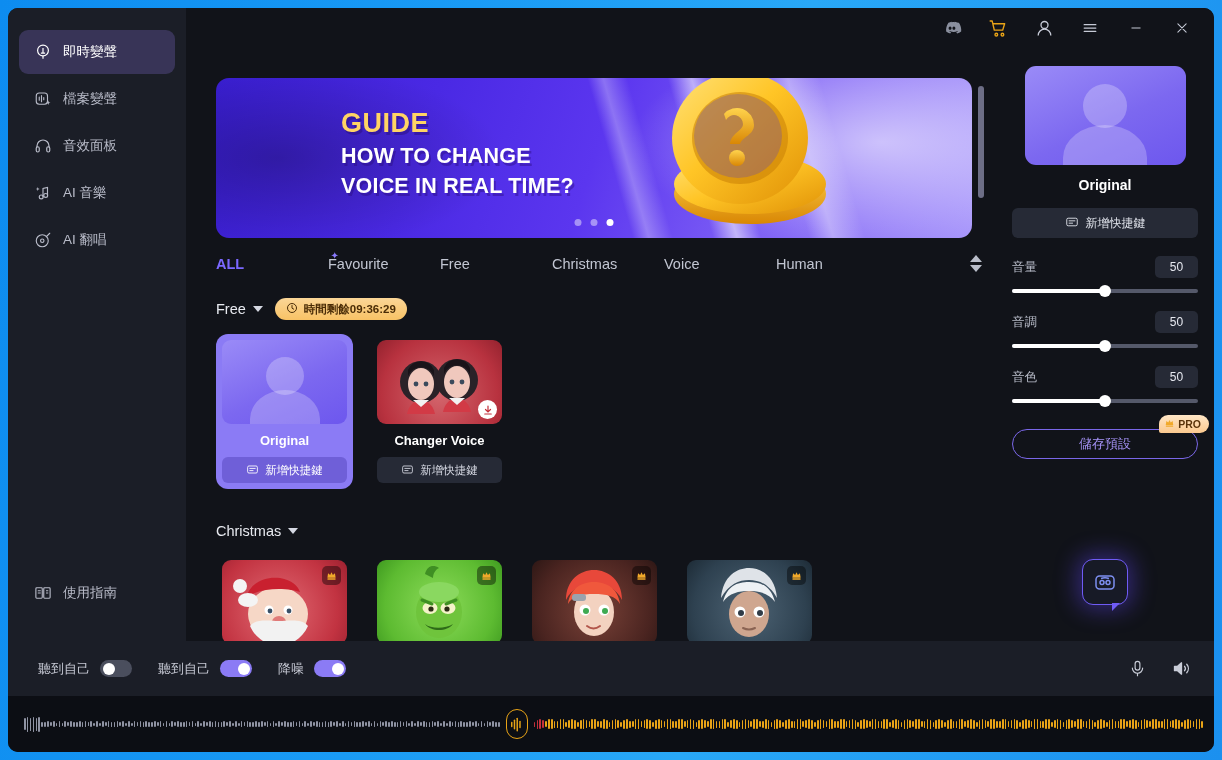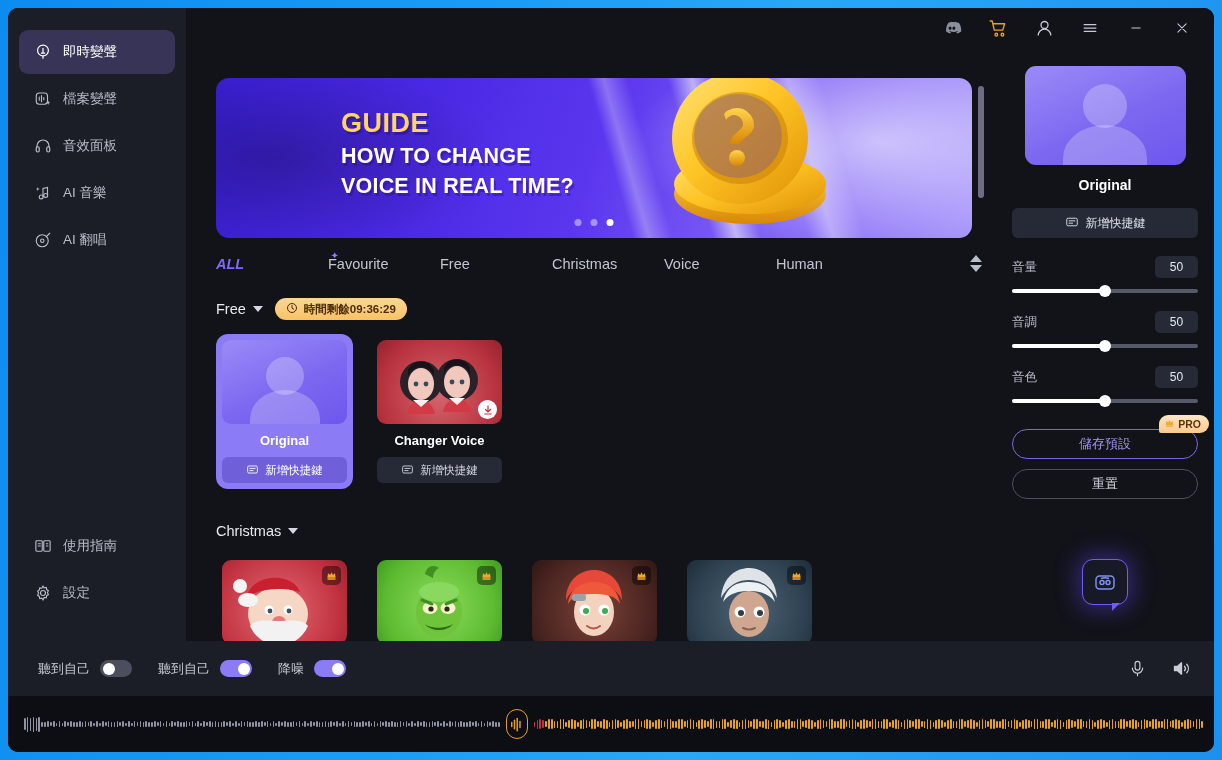--- a/index.html
+++ b/index.html
@@ -243,29 +243,20 @@
       <div class="nav-bottom">
         <div class="nav-item">
           <span class="ic">
             <svg width="18" height="18" viewBox="0 0 24 24" fill="none" stroke="#b9bcc9" stroke-width="1.5">
               <rect x="2.5" y="5" width="8.5" height="14" rx="1.2"></rect>
                 <rect x="13" y="5" width="8.5" height="14" rx="1.2"></rect>
               <path d="M5 9h4M5 12h4M16 9h3M16 12h3"></path>
             </svg>
           </span>
           <span>使用指南</span>
-        </div>
-        <div class="nav-item">
-          <span class="ic">
-            <svg width="18" height="18" viewBox="0 0 24 24" fill="none" stroke="#b9bcc9" stroke-width="1.5">
-              <circle cx="12" cy="12" r="3.3"></circle>
-              <path d="M12 2.8l1.6 2.3 2.8-.5.5 2.8 2.3 1.6-1.4 2.5 1.4 2.5-2.3 1.6-.5 2.8-2.8-.5L12 21.2l-1.6-2.3-2.8.5-.5-2.8-2.3-1.6L6.2 12 4.8 9.5l2.3-1.6.5-2.8 2.8.5z"></path>
-            </svg>
-          </span>
-          <span>設定</span>
         </div>
       </div>
     </div>
 
     <div id="main-col">
 
       <div id="titlebar">
         <div class="tb-btn">
           <svg width="20" height="20" viewBox="0 0 24 24" fill="#8a8f9e">
             <path d="M19.3 5.6A16 16 0 0 0 15.4 4.4l-.25.47a14.8 14.8 0 0 1 3.5 1.2 12.5 12.5 0 0 0-10.3 0 14.8 14.8 0 0 1 3.5-1.2L11.6 4.4A16 16 0 0 0 7.7 5.6C5.3 9.2 4.6 12.7 5 16.1a16.2 16.2 0 0 0 4.9 2.5l.97-1.5c-.77-.29-1.5-.64-2.2-1.06l.53-.4a11.5 11.5 0 0 0 9.6 0l.53.4c-.69.42-1.43.77-2.2 1.06l.97 1.5a16.2 16.2 0 0 0 4.9-2.5c.47-3.9-.64-7.36-2.7-10.5zM9.7 14.1c-.95 0-1.73-.87-1.73-1.94s.76-1.95 1.73-1.95 1.75.88 1.73 1.95c0 1.07-.77 1.94-1.73 1.94zm4.6 0c-.95 0-1.73-.87-1.73-1.94s.76-1.95 1.73-1.95 1.75.88 1.73 1.95c0 1.07-.76 1.94-1.73 1.94z"></path>
@@ -336,21 +327,21 @@
               </div>
               <div class="dots">
                 <div class="dot"></div>
                 <div class="dot"></div>
                 <div class="dot on"></div>
               </div>
             </div>
 
             <div class="tabs-row">
               <div class="tabs" style="gap:0;">
-                <div class="tab active" style="width:112px;font-style:italic;">
+                <div class="tab active" style="width:112px;">
                   <span>ALL</span>
                   <span class="spark">✦</span>
                 </div>
                 <div class="tab" style="width:112px;">
                   <span>Favourite</span>
                 </div>
                 <div class="tab" style="width:112px;">
                   <span>Free</span>
                 </div>
                 <div class="tab" style="width:112px;">
@@ -585,23 +576,20 @@
             <span>儲存預設</span>
             <span class="pro-badge">
               <span>
                 <svg width="11" height="10" viewBox="0 0 24 24" fill="#f1a92a">
                     <path d="M3 17l1.5-10 4.5 4 3-6 3 6 4.5-4L21 17z"></path>
                     <rect x="3" y="18" width="18" height="3" rx="1"></rect>
                   </svg>
               </span>
               <span>PRO</span>
             </span>
-          </div>
-          <div class="btn-outline plain">
-            <span>重置</span>
           </div>
 
           <div class="discord-fab">
             <svg width="24" height="24" viewBox="0 0 24 24" fill="none" stroke="#7d8ff0" stroke-width="1.5">
               <rect x="3" y="6" width="18" height="13" rx="3.5"></rect>
               <circle cx="9" cy="12.5" r="2"></circle>
                 <circle cx="15" cy="12.5" r="2"></circle>
               <path d="M8 8.5c2.5-1 5.5-1 8 0"></path>
             </svg>
           </div>

